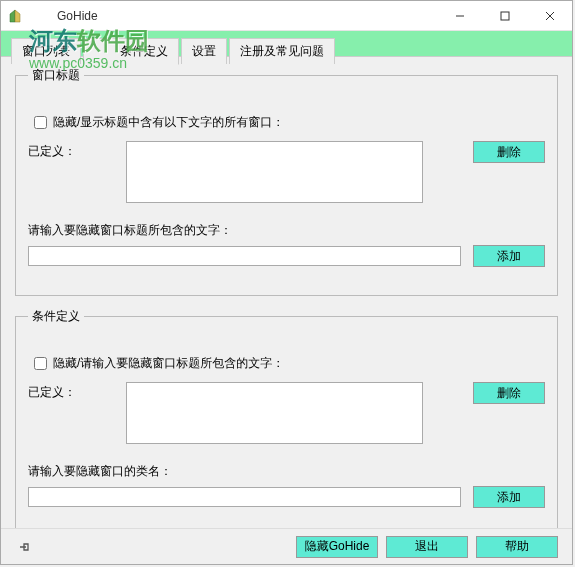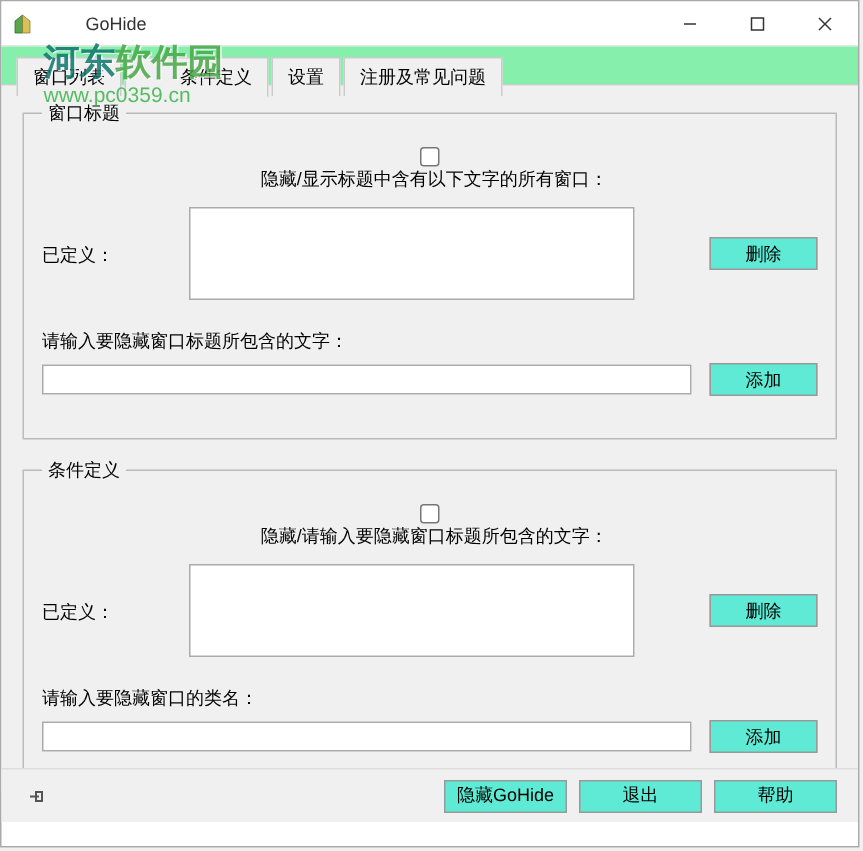--- a/index.html
+++ b/index.html
@@ -100,27 +100,26 @@
   margin-bottom: 12px;
   padding: 10px 12px 28px 12px;
 }
 legend {
   padding: 0 4px;
   font-size: 12px;
 }
 .chkrow {
   display: flex;
   align-items: center;
-  margin: 4px 0 10px 6px;
-  flex-direction: column;
+  margin: 20px 0 10px 6px;
 }
 .chkrow input { margin-right: 6px; }
 .defrow {
   display: flex;
-  align-items: center;
+  align-items: flex-start;
   margin-bottom: 19px;
   gap: 38px;
 }
 .defrow .lbl {
   width: 60px;
   padding-top: 2px;
 }
 .defrow textarea {
   flex: 1;
   height: 62px;
@@ -155,21 +154,21 @@
   border: 1px solid #aaa;
   background: #fff;
   margin-right: 12px;
   padding: 0 3px;
   font-family: inherit;
   font-size: 12px;
 }
 
 .bottombar {
   position: absolute;
-  bottom: 16px; left: 0; right: 0;
+  bottom: 0; left: 0; right: 0;
   height: 36px;
   display: flex;
   align-items: center;
   padding: 0 14px;
   background: #f0f0f0;
   border-top: 1px solid #ddd;
 }
 .bottombar .pin {
   width: 20px; height: 20px;
   display: flex; align-items: center; justify-content: center;

